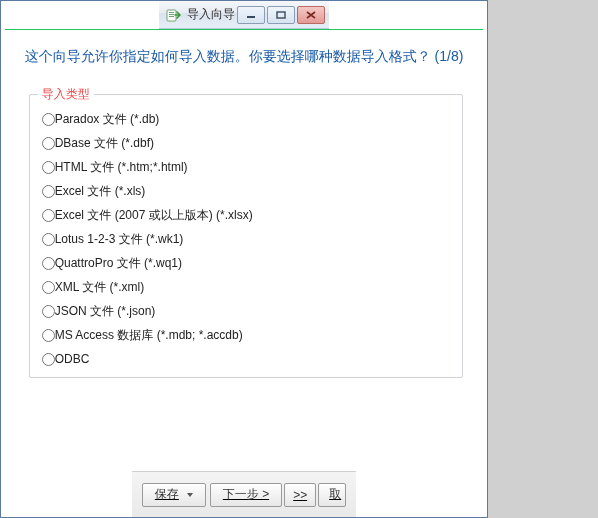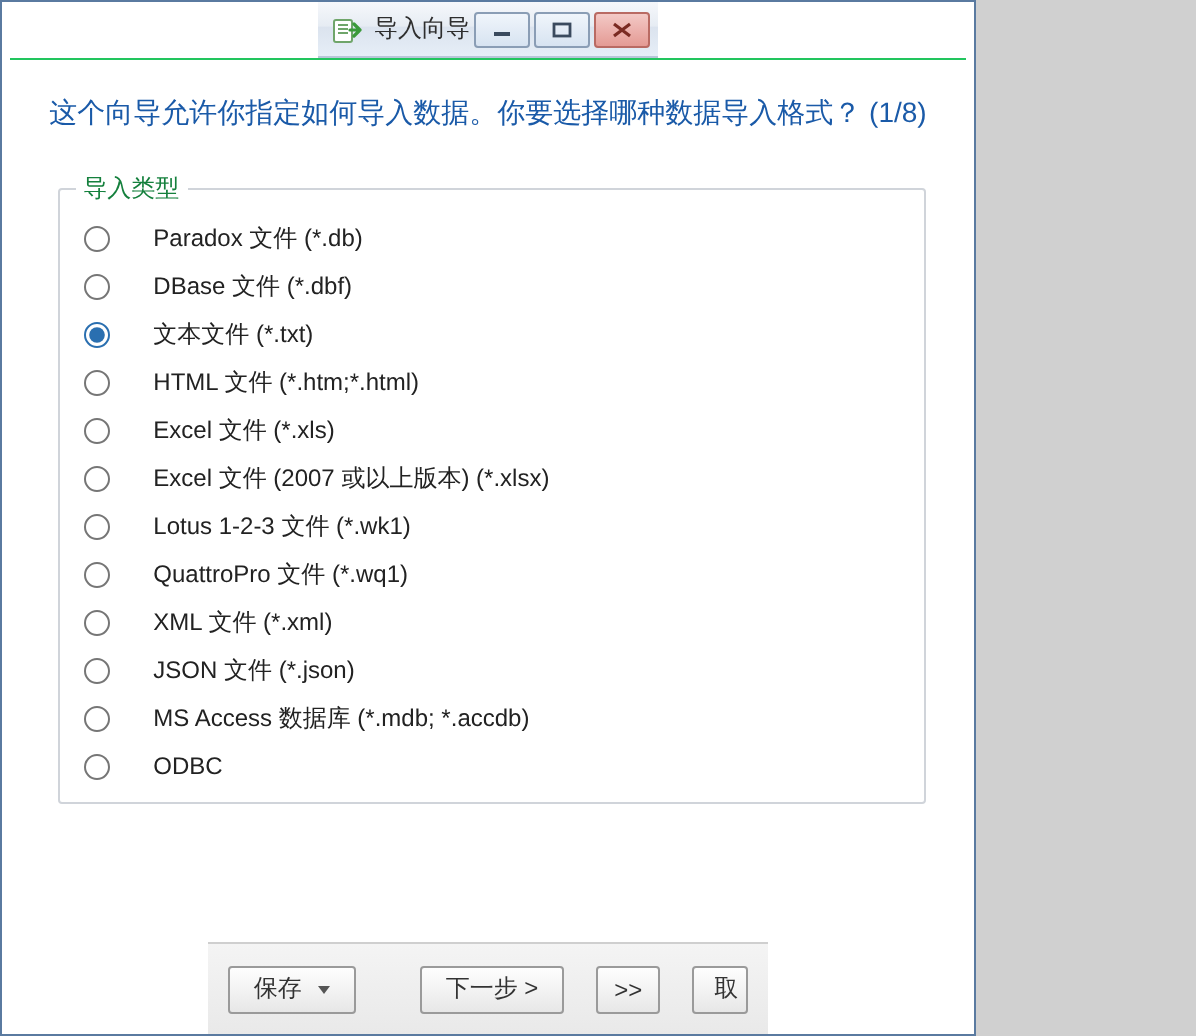--- a/index.html
+++ b/index.html
@@ -75,51 +75,52 @@
       position: relative;
       padding: 14px 12px 10px 12px;
     }
     .group-legend {
       position: absolute;
       top: -9px;
       left: 8px;
       background: #fff;
       padding: 0 4px;
       font-size: 12px;
-      color: #15803d;
+      color: #ef4444;
     }
     .options {
       display: flex;
       flex-direction: column;
       gap: 8px;
       padding-top: 2px;
     }
     .opt {
       display: flex;
       align-items: center;
-      gap: 22px;
+      gap: 0;
       font-size: 12px;
       color: #222;
       cursor: pointer;
       line-height: 16px;
     }
     .opt input[type="radio"] {
       width: 13px; height: 13px;
       accent-color: #2a6fb0;
       cursor: pointer;
     }
     
     .footer {
       height: 46px;
       background: linear-gradient(to bottom, #f4f4f4, #e9e9e9);
       border-top: 1px solid #cfcfcf;
       display: flex;
       align-items: center;
       padding: 0 10px;
-      gap: 16px;
+      gap: 2px;
+      text-decoration: underline;
     }
     .spacer { flex: 1; }
     .btn {
       height: 24px;
       border: 1px solid #9a9a9a;
       background: linear-gradient(to bottom, #fefefe, #e7e7e7);
       border-radius: 2px;
       font-size: 12px;
       color: #333;
       padding: 0 12px;
@@ -182,24 +183,20 @@
 
       <label class="opt">
             <input type="radio" name="import-type" style="">
             <span>Paradox 文件 (*.db)</span>
           </label>
           <label class="opt">
             <input type="radio" name="import-type" style="">
             <span>DBase 文件 (*.dbf)</span>
           </label>
           <label class="opt">
-            <input type="radio" name="import-type" checked="" style="">
-            <span>文本文件 (*.txt)</span>
-          </label>
-          <label class="opt">
             <input type="radio" name="import-type" style="">
             <span>HTML 文件 (*.htm;*.html)</span>
           </label>
           <label class="opt">
             <input type="radio" name="import-type" style="">
             <span>Excel 文件 (*.xls)</span>
           </label>
           <label class="opt">
             <input type="radio" name="import-type" style="">
             <span>Excel 文件 (2007 或以上版本) (*.xlsx)</span>

